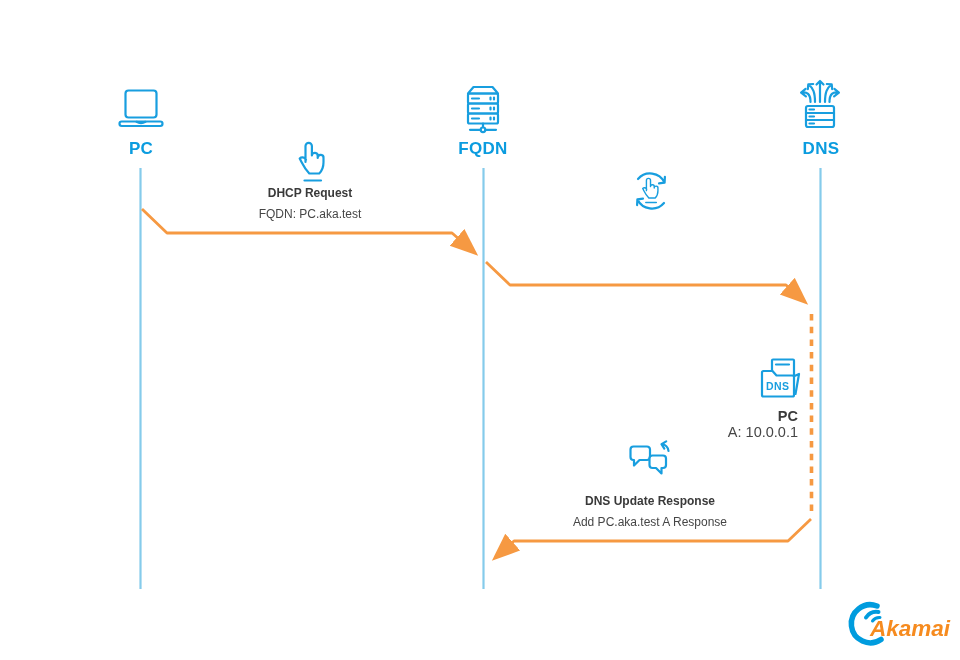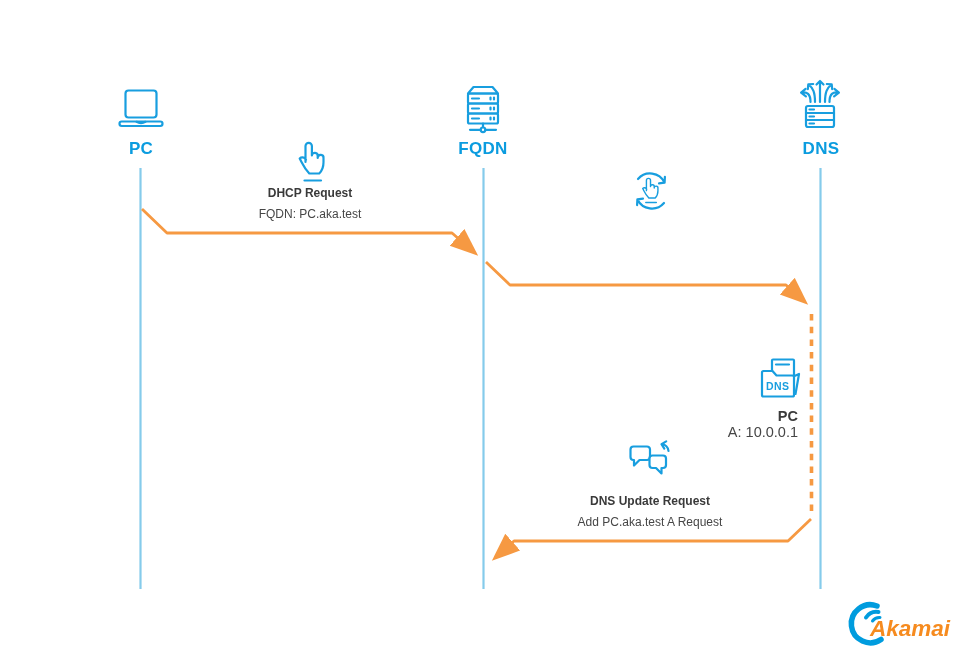--- a/index.html
+++ b/index.html
@@ -119,22 +119,22 @@
     <div class="record-name">PC</div>
     <div>A: 10.0.0.1</div>
   </div>
 
   <svg class="abs icon" style="left:625px;top:438px" width="50" height="46" viewBox="0 0 50 46">
     <path d="M8.5 8.5 H22 a3 3 0 0 1 3 3 V19 a3 3 0 0 1 -3 3 H14.5 L9 27.5 V22 H8.5 a3 3 0 0 1 -3 -3 V11.5 a3 3 0 0 1 3 -3 Z"></path>
     <path class="fillwhite" d="M27.5 17.5 H38 a3 3 0 0 1 3 3 V27 a3 3 0 0 1 -3 3 h-1.5 v5.5 L31 30 h-3.5 a3 3 0 0 1 -3 -3 v-6.5 a3 3 0 0 1 3 -3 Z"></path>
     <path d="M43.5 13 a7.5 7.5 0 0 0 -6.8 -6.8 M41.2 3.4 L36.5 6.1 L39.3 10.6"></path>
   </svg>
   <div class="msg-block" style="left:505px;top:491px;width:290px">
-    <div class="msg-title">DNS Update Request</div>
-    <div>Add PC.aka.test A Request</div>
+    <div class="msg-title">DNS Update Response</div>
+    <div>Add PC.aka.test A Response</div>
   </div>
 
   <svg class="abs" style="left:845px;top:598px" width="110" height="52" viewBox="0 0 110 52">
     <path d="M32 8 A19 19 0 1 0 36 41.5" fill="none" stroke="#009CDE" stroke-width="5.5" stroke-linecap="round"></path>
     <path d="M33.5 14 A12.5 12.5 0 0 0 21 19.5" fill="none" stroke="#009CDE" stroke-width="4" stroke-linecap="round"></path>
     <path d="M35 19.5 A8.5 8.5 0 0 0 27.5 23" fill="none" stroke="#009CDE" stroke-width="3" stroke-linecap="round"></path>
     <text x="25" y="38" font-size="22.5" font-weight="700" font-style="italic" fill="#F68B1F" font-family="Liberation Sans, sans-serif">Akamai</text>
   </svg>
 
 </div>

